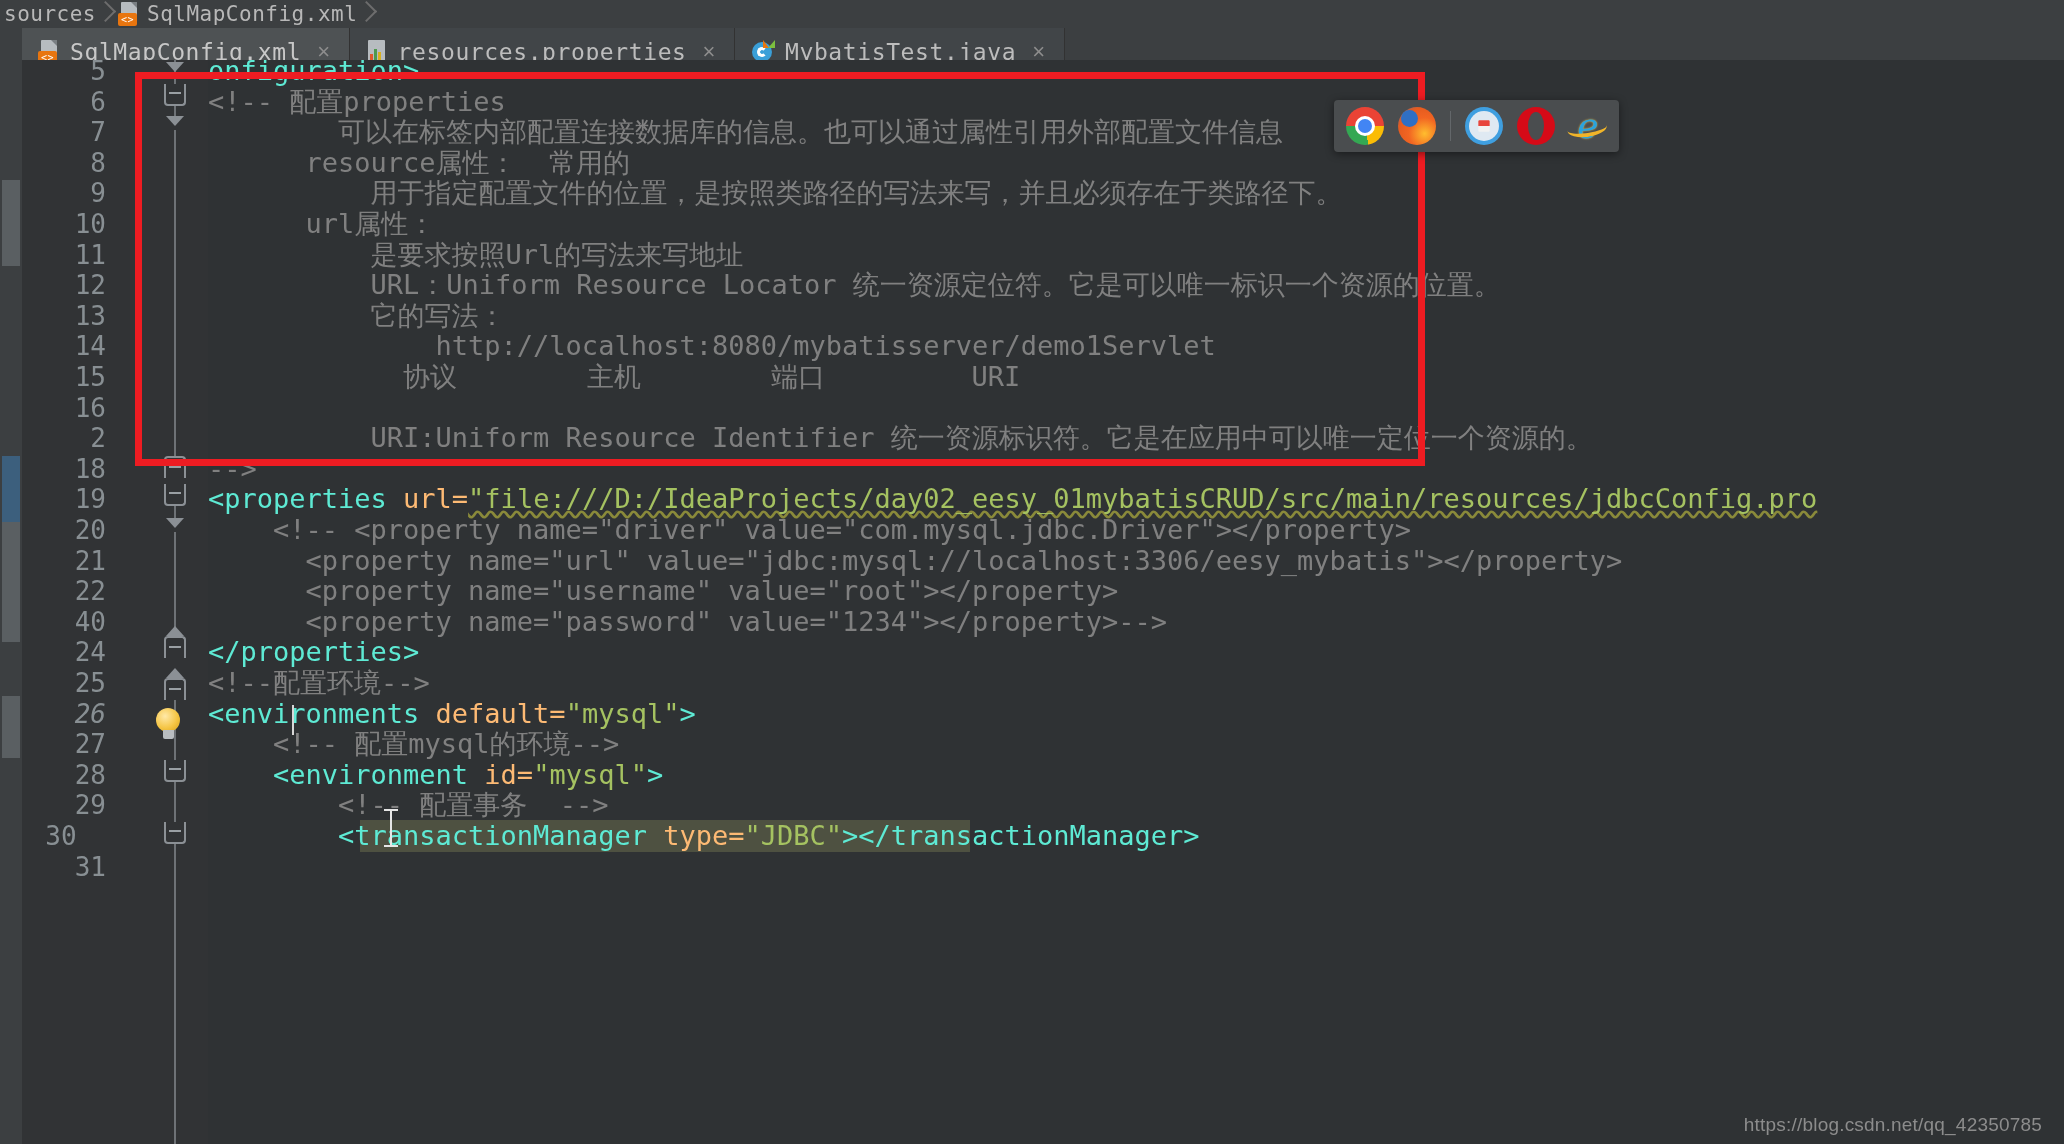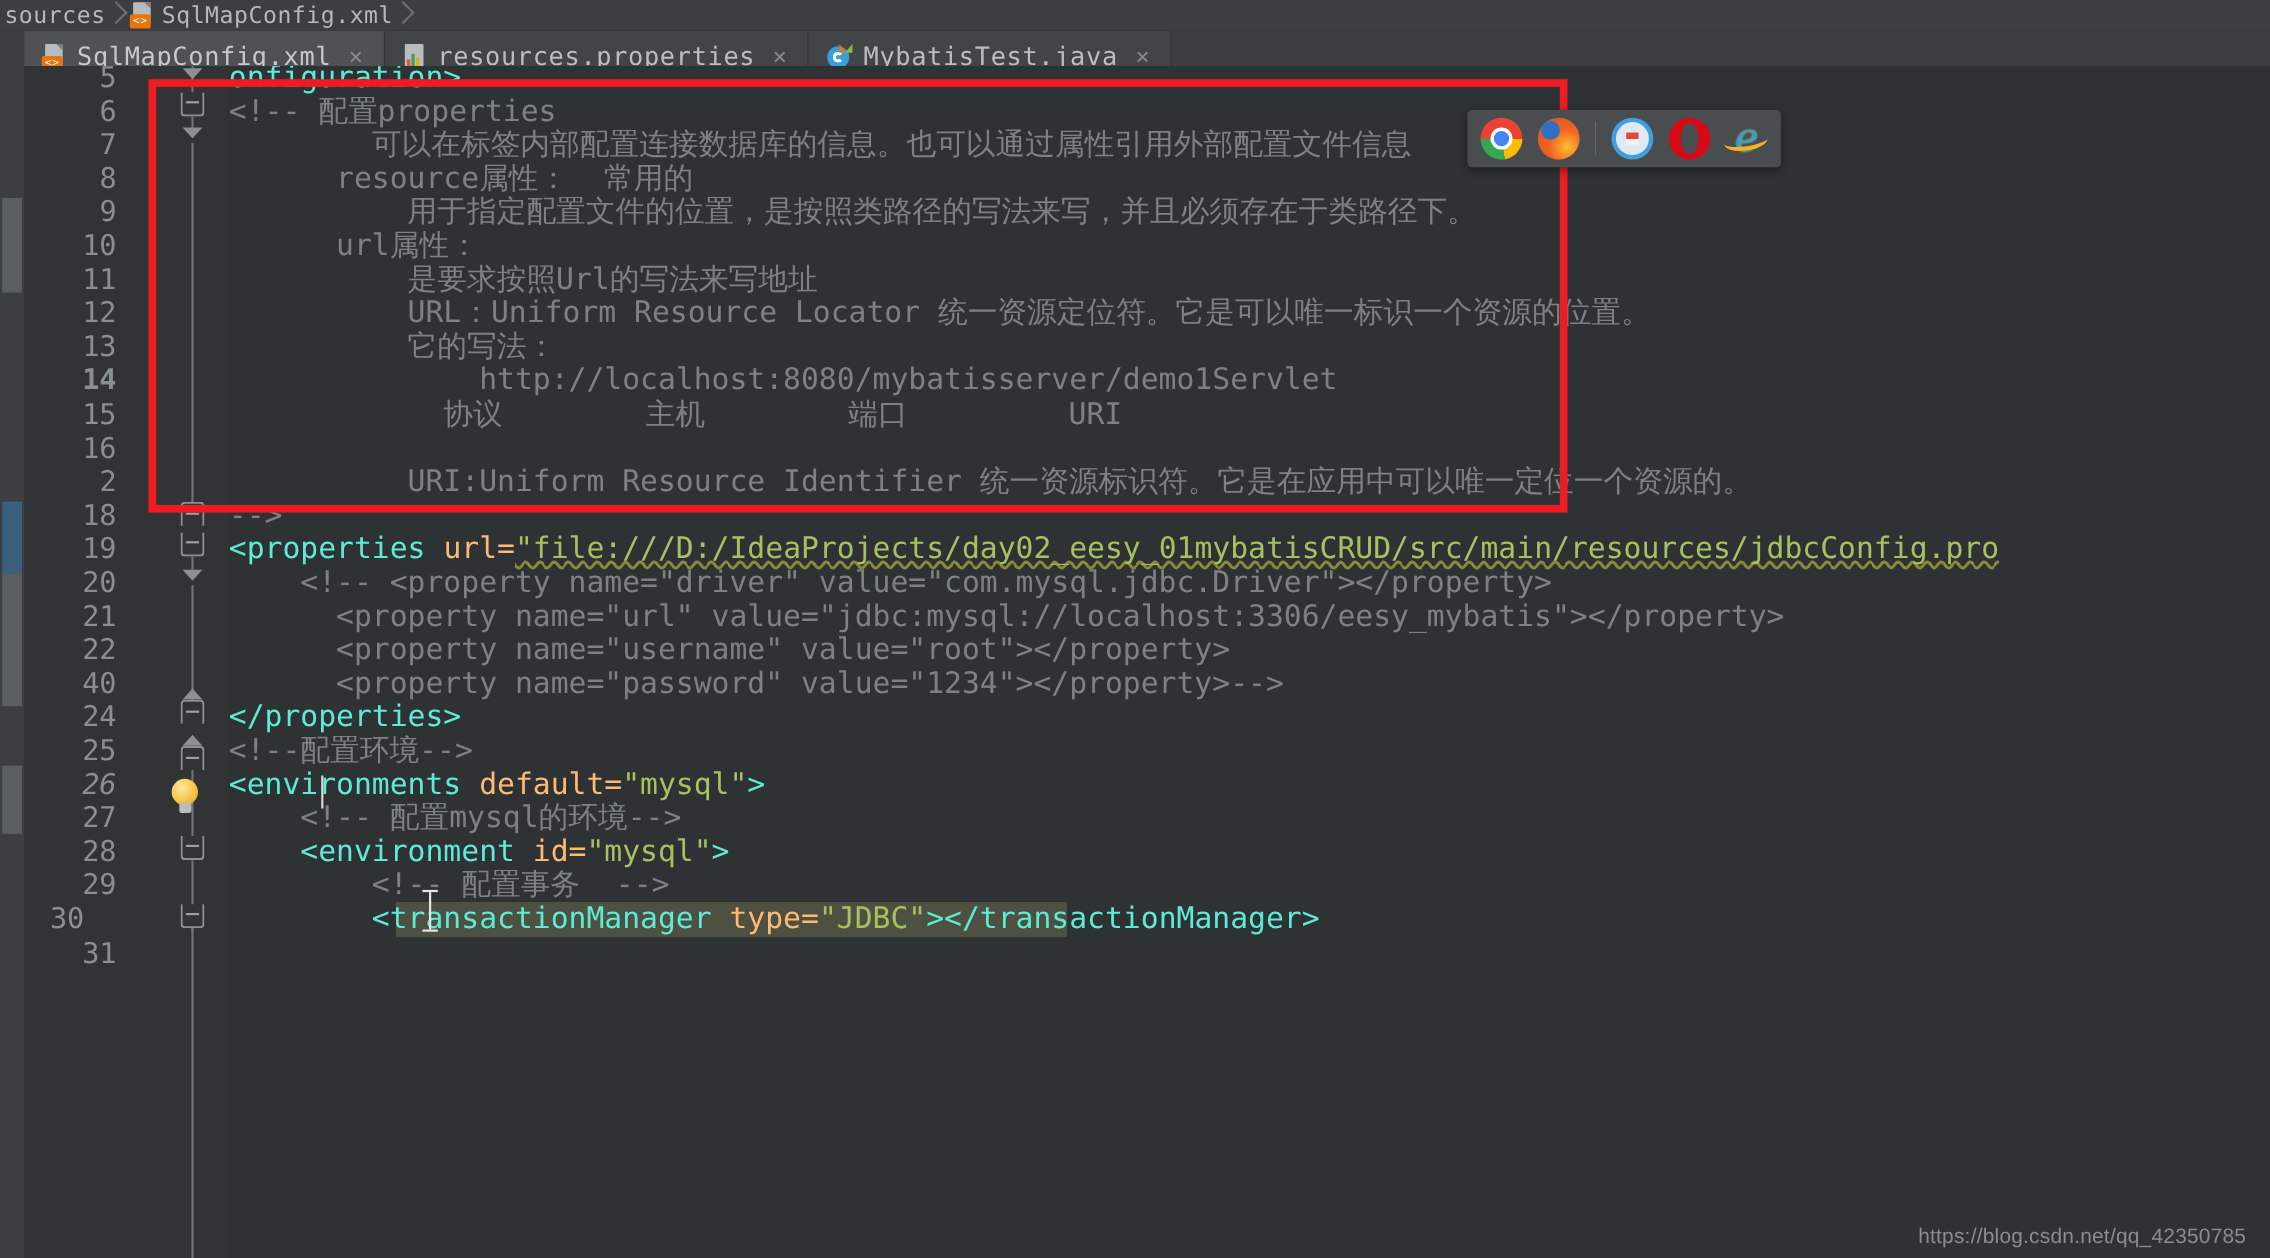--- a/index.html
+++ b/index.html
@@ -515,21 +515,21 @@
     <div class="gutter" id="gutter">
         <div class="ln" style="top: -4px;">5</div>
         <div class="ln" style="top: 26.6px;">6</div>
         <div class="ln" style="top: 57.2px;">7</div>
         <div class="ln" style="top: 87.8px;">8</div>
         <div class="ln" style="top: 118.4px;">9</div>
         <div class="ln" style="top: 149px;">10</div>
         <div class="ln" style="top: 179.6px;">11</div>
         <div class="ln" style="top: 210.2px;">12</div>
         <div class="ln" style="top: 240.8px;">13</div>
-        <div class="ln" style="top: 271.4px; font-weight: bold;">14</div>
+        <div class="ln" style="top: 271.4px;">14</div>
         <div class="ln" style="top: 302px;">15</div>
         <div class="ln" style="top: 332.6px;">16</div>
         <div class="ln" style="top: 363.2px;">2</div>
         <div class="ln" style="top: 393.8px;">18</div>
         <div class="ln" style="top: 424.4px;">19</div>
         <div class="ln" style="top: 455px;">20</div>
         <div class="ln" style="top: 485.6px;">21</div>
         <div class="ln" style="top: 516.2px;">22</div>
         <div class="ln" style="top: 546.8px;">40</div>
         <div class="ln" style="top: 577.4px;">24</div>

